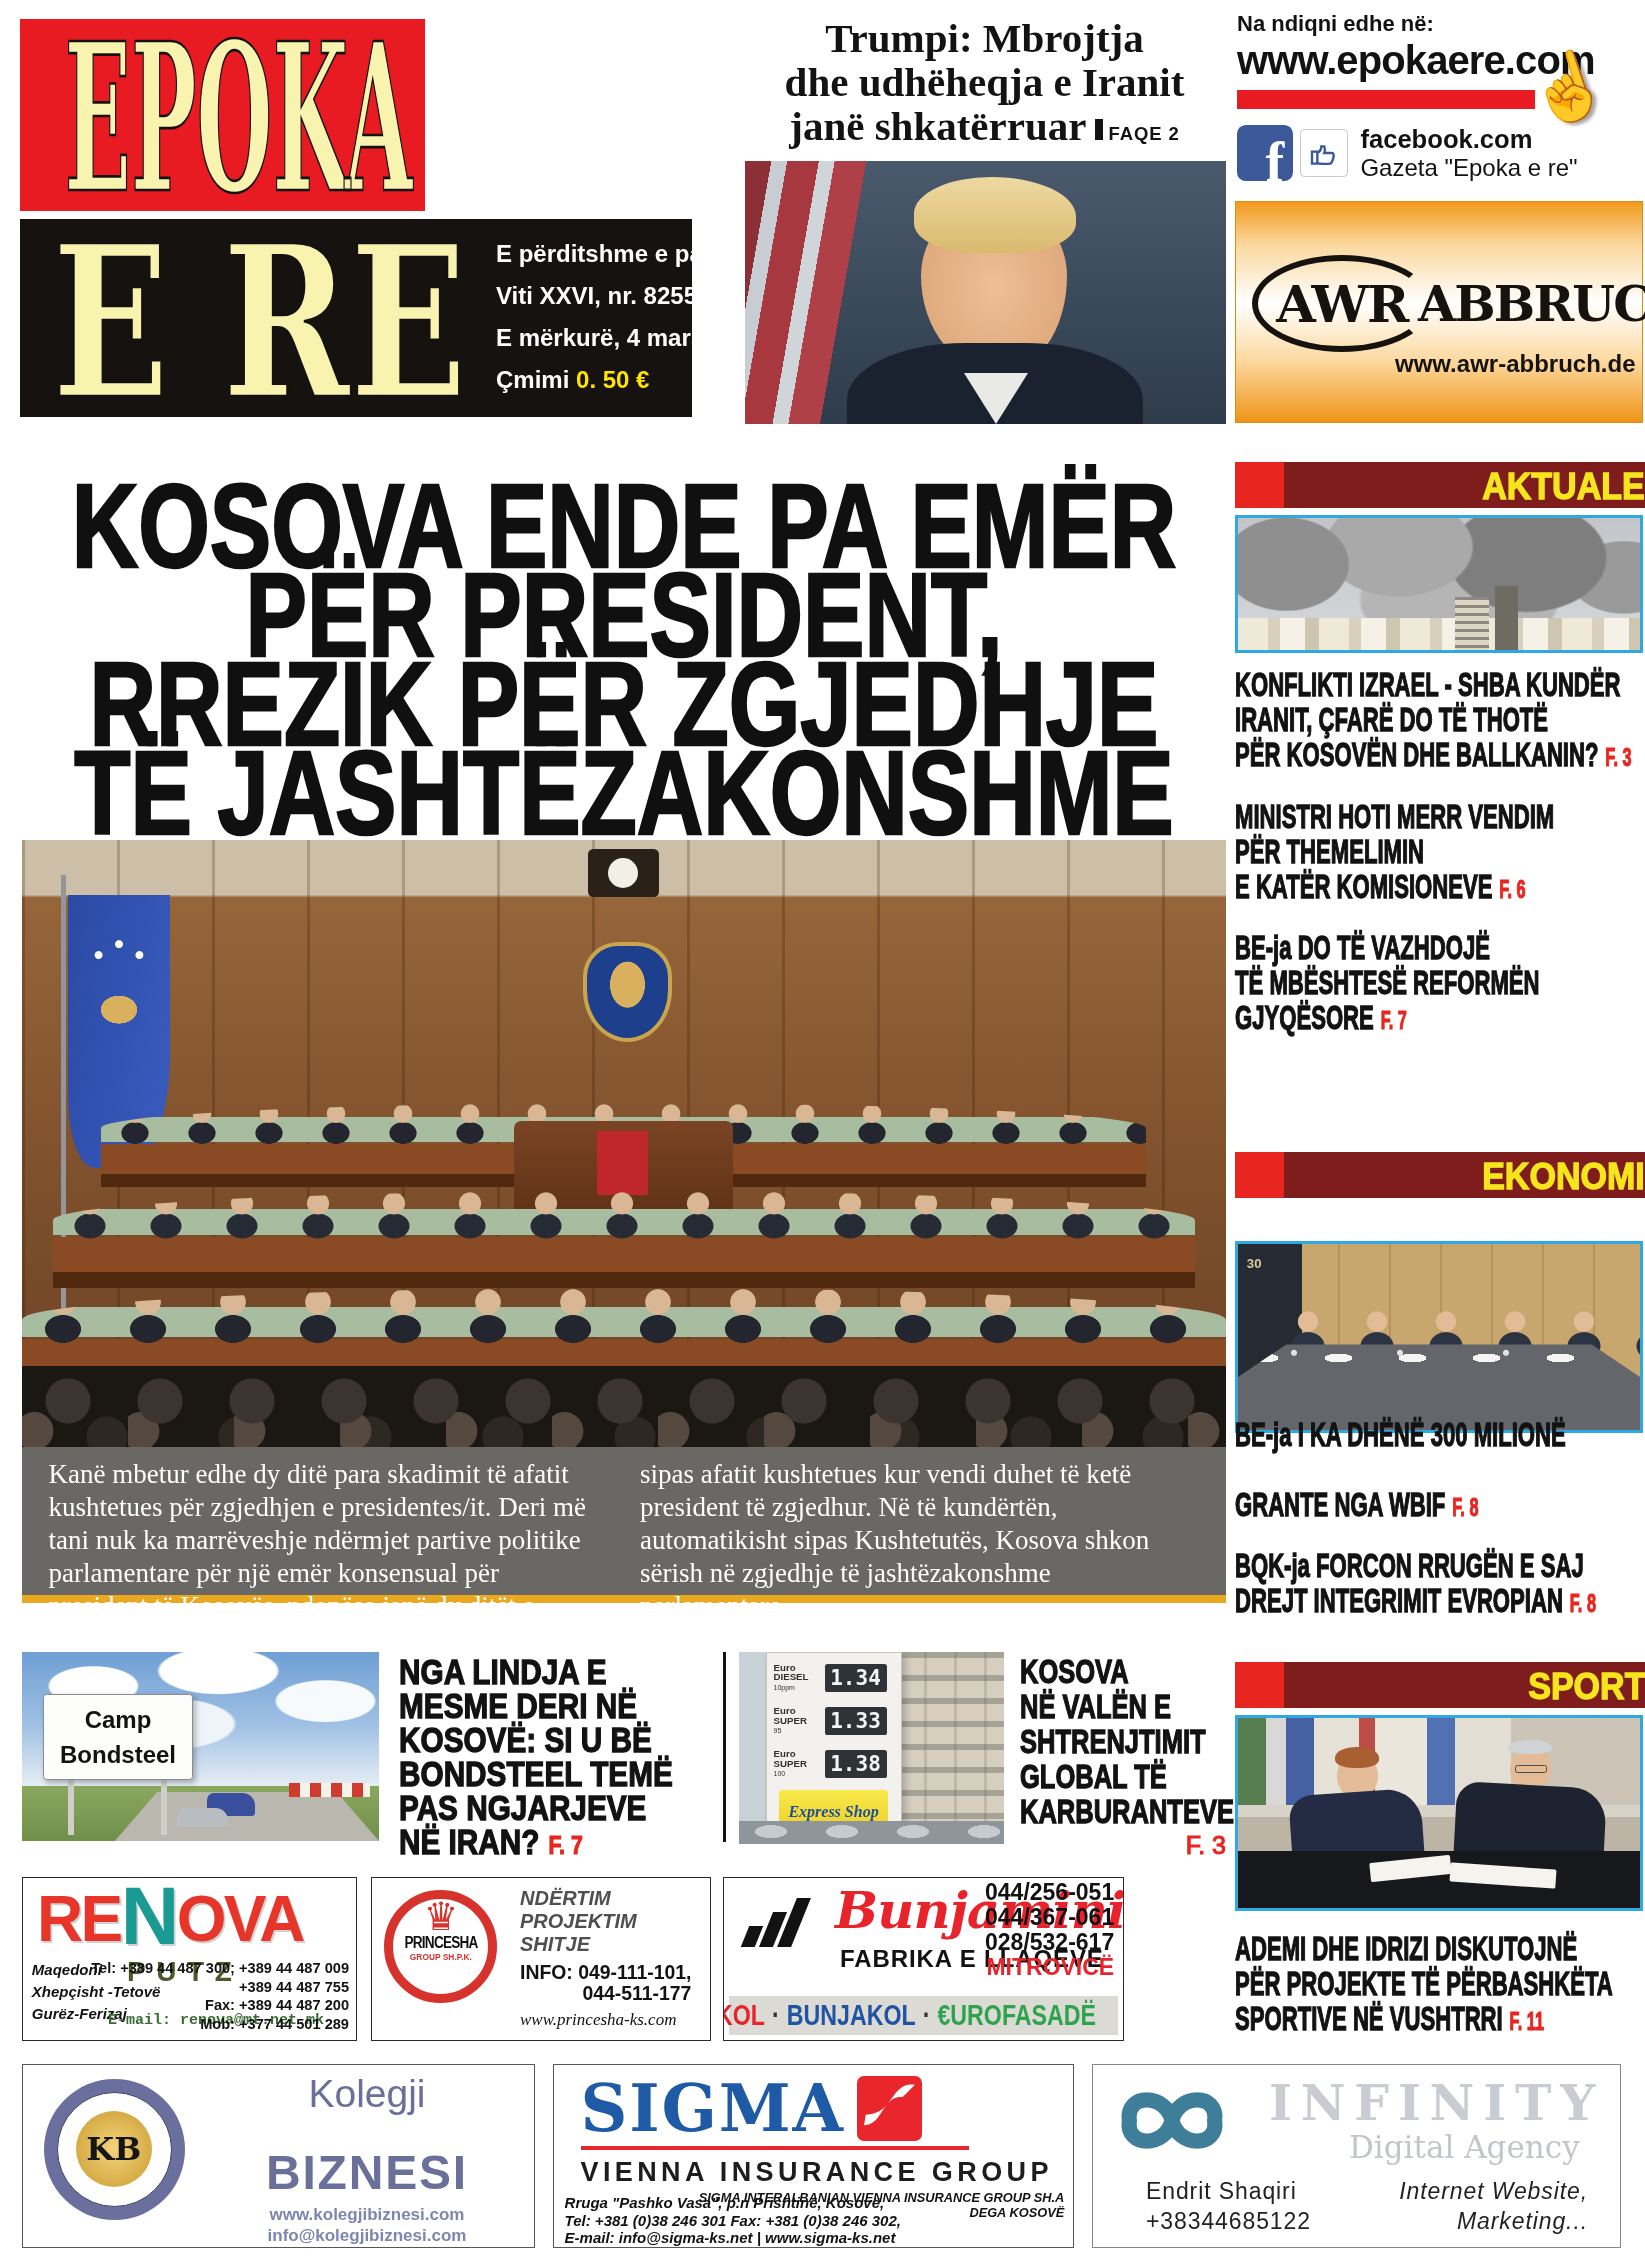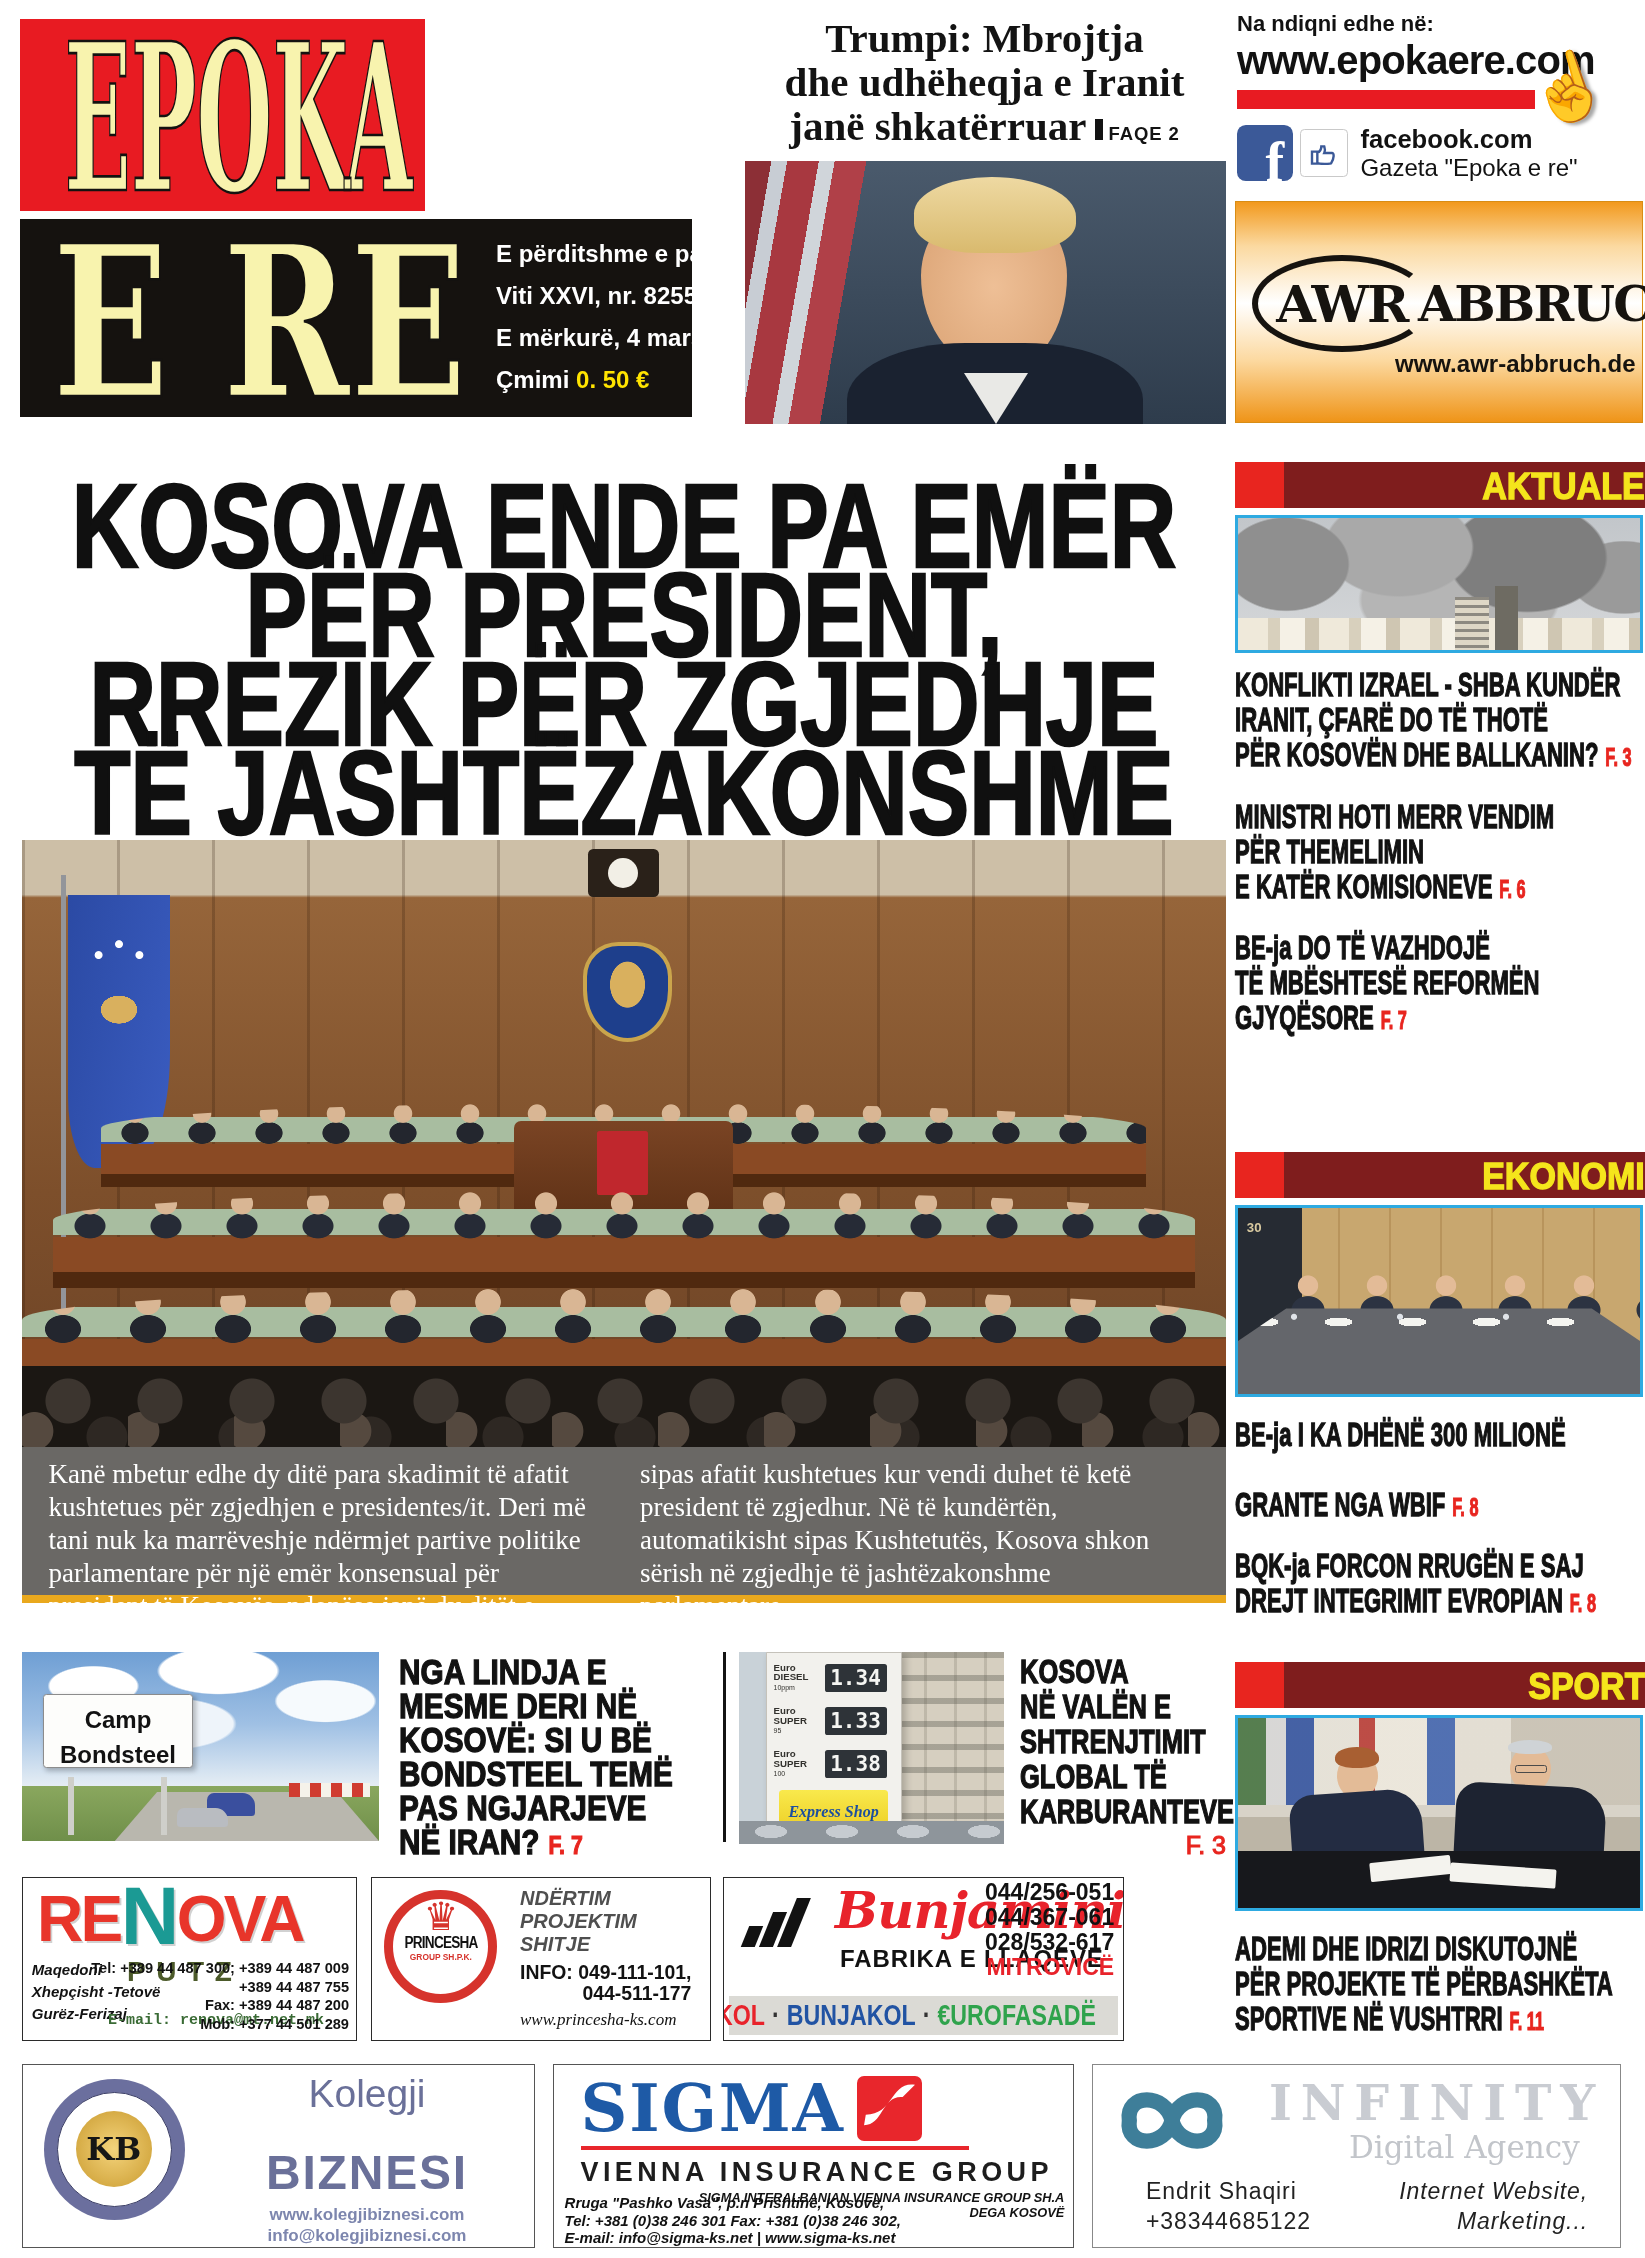--- a/index.html
+++ b/index.html
@@ -98,21 +98,21 @@
       radial-gradient(ellipse 141px 97px at 72% 30%,#7e7e7e 0 55%,transparent 57%),
       radial-gradient(ellipse 106px 71px at 96% 45%,#9a9a9a 0 50%,transparent 52%),
       radial-gradient(ellipse 194px 106px at 55% 62%,#b5b5b5 0 50%,transparent 52%),
       linear-gradient(180deg,#c2c6ca,#d6d8da);}
   .sm-bld{position:absolute;left:0;bottom:0;width:100%;height:32px;
       background:repeating-linear-gradient(90deg,#efe9da 0 30px,#d8d0bd 30px 42px,#f5f1e6 42px 67px,#cfc6b2 67px 81px);}
   .sm-t1{position:absolute;left:54%;bottom:0;width:34px;height:53px;background:#ded7c6;
       background-image:repeating-linear-gradient(180deg,rgba(60,60,60,.5) 0 2.6px,transparent 2.6px 8px);}
   .sm-t2{position:absolute;left:64%;bottom:0;width:23px;height:64px;background:#6e6b62;}
   
-  .ek{background-image:repeating-linear-gradient(90deg,#c8a76f 0 49px,#b8945c 49px 51px);background-color:#c8a76f;}
+  .ek{background-image:repeating-linear-gradient(90deg,#c8a76f 0 49px,#b8945c 49px 51px);background-color:#c8a76f;margin-top:36px;}
   .ek-banner{position:absolute;left:0;top:0;width:16%;height:100%;background:#262b33;color:#d8c9a0;
              font-size:13.2px;font-weight:bold;padding:12.4px 0 0 8.8px;box-sizing:border-box;}
   .ek-people{position:absolute;left:10%;top:36%;width:90%;height:30%;
       background-image:radial-gradient(circle 10.6px at 30px 10.6px,#e3bb97 9.7px,transparent 10.6px),
         radial-gradient(ellipse 21px 17.6px at 30px 35px,#2c3342 16px,transparent 17px);
       background-size:69px 56px;background-repeat:repeat-x;}
   .ek-table{position:absolute;left:0;bottom:0;width:100%;height:46%;background:#64666b;
       clip-path:polygon(0 38%,12% 0,88% 0,100% 38%,100% 100%,0 100%);
       background-image:radial-gradient(ellipse 14px 4.4px at 26.5px 14px,#f4f4f0 0 100%,transparent 100%),
         radial-gradient(circle 3.5px at 56px 8.8px,#dfe3e8 2.6px,transparent 3.5px);
@@ -129,21 +129,21 @@
   .p-body{width:132px;height:85px;border-radius:23px 35px 0 0;margin-top:-7px;}
   
   .bs{background-image:
       radial-gradient(ellipse 79px 35px at 20% 18%,#ffffff 0 55%,transparent 58%),
       radial-gradient(ellipse 106px 41px at 55% 10%,#ffffff 0 55%,transparent 58%),
       radial-gradient(ellipse 88px 37px at 85% 26%,#f6fafd 0 55%,transparent 58%),
       radial-gradient(ellipse 124px 46px at 40% 38%,#eef4fa 0 55%,transparent 58%),
       linear-gradient(180deg,#6f9fd4 0,#9fc0e4 38%,#dbe7f2 66%,#e8eef5 72%);}
   .bs-ground{position:absolute;left:0;bottom:0;width:100%;height:55px;background:linear-gradient(180deg,#8aa75e,#6f8f4a);}
   .bs-road{position:absolute;left:26%;bottom:0;width:74%;height:49px;background:#b9b7ae;clip-path:polygon(16% 0,84% 0,100% 100%,0 100%);}
-  .bs-sign{position:absolute;left:21px;top:42px;width:150px;height:74px;background:#fdfdfb;border:1.8px solid #8c8c8c;
+  .bs-sign{position:absolute;left:21px;top:42px;width:150px;height:86px;background:#fdfdfb;border:1.8px solid #8c8c8c;
            border-radius:3.5px;box-shadow:2.6px 2.6px 5.3px rgba(0,0,0,.25);text-align:center;font-weight:bold;font-size:24px;line-height:35px;padding-top:7px;box-sizing:border-box;}
   .bs-leg{position:absolute;width:6.2px;height:58px;background:#cfcfca;top:125px;}
   .bs-barrier{position:absolute;right:8.8px;bottom:44px;width:81px;height:14px;
            background:repeating-linear-gradient(90deg,#d03b30 0 10.6px,#f5f2ea 10.6px 21px);}
   .bs-car{position:absolute;border-radius:7px 12.4px 3.5px 3.5px;}
   
   .fu-bldg{position:absolute;right:0;top:0;width:64%;height:100%;background-color:#d6cfc0;
       background-image:repeating-linear-gradient(180deg,rgba(90,90,80,.38) 0 6.2px,transparent 6.2px 23px),
         repeating-linear-gradient(90deg,rgba(120,115,100,.25) 0 2.6px,transparent 2.6px 30px);}
   .fu-pylon{position:absolute;left:26.5px;top:0;width:134px;height:182px;background:#f2f1ed;border:0.9px solid #c5c2ba;

